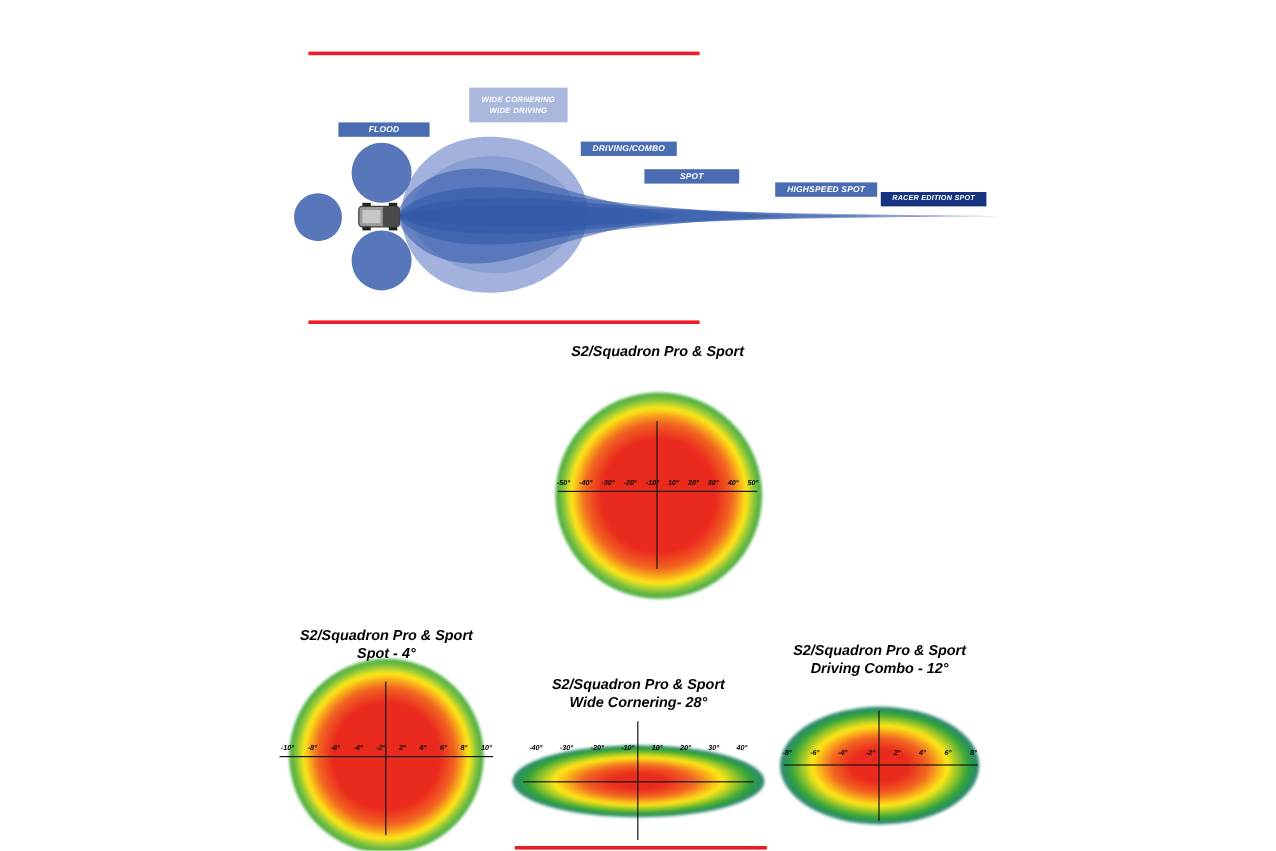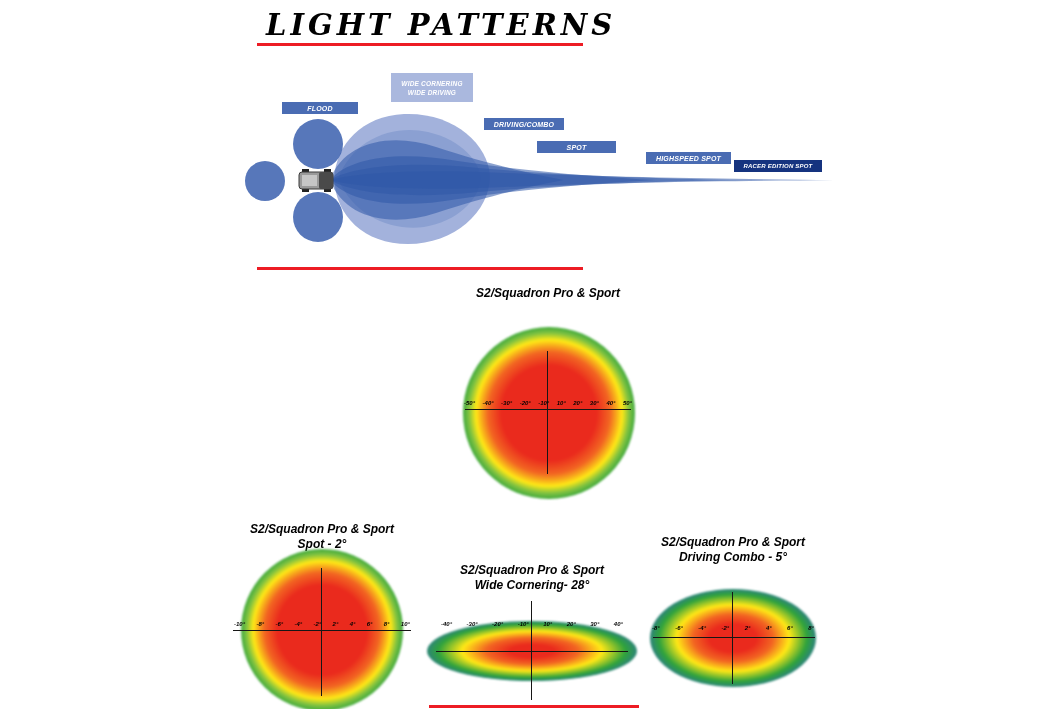--- a/index.html
+++ b/index.html
@@ -45,21 +45,20 @@
   .ticks{
     display:flex;justify-content:space-between;align-items:center;z-index:4;
     font-size:6px;font-style:italic;font-weight:bold;color:#000;white-space:nowrap;
   }
 </style>
 </head>
 <body>
 
 <div class="stage">
 
-  <div class="abs main-title" style="left:266px;top:8px;">LIGHT PATTERNS</div>
   <div class="abs redline" style="left:257px;top:43px;width:326px;"></div>
 
   <svg class="abs" style="left:240px;top:68px;" width="600" height="190" viewBox="0 0 600 190">
 
     <path d="M 94 111 C 96 76, 122 48, 164 46 C 214 44, 248 76, 250 108 C 250 144, 214 176, 168 176 C 124 176, 96 148, 94 111 Z" fill="#a3b2dc"></path>
 
     <path d="M 98 111 C 112 72, 152 56, 188 64 C 222 72, 240 94, 241 111 C 239 132, 216 154, 184 159 C 150 163, 114 148, 98 111 Z" fill="#8ba0d2"></path>
 
     <circle cx="25" cy="113" r="20" fill="#3a5fae" fill-opacity="0.85"></circle>
     <circle cx="78" cy="76" r="25" fill="#3a5fae" fill-opacity="0.85"></circle>
@@ -123,21 +122,21 @@
       <span>20°</span>
       <span>30°</span>
       <span>40°</span>
       <span>50°</span>
     </div>
   </div>
 
   <div class="abs" style="left:230px;top:522px;width:184px;height:187px;">
     <div class="abs pattern-title" style="left:0;top:0;width:184px;">
       <div>S2/Squadron Pro &amp; Sport</div>
-      <div>Spot - 2°</div>
+      <div>Spot - 4°</div>
     </div>
     <div class="abs heat heat-circle" style="left:11px;top:27px;width:162px;height:162px;"></div>
     <div class="abs vline" style="left:91px;top:46px;height:128px;"></div>
     <div class="abs hline" style="left:3px;top:108px;width:178px;"></div>
     <div class="abs ticks" style="left:4px;top:99px;width:176px;">
       <span>-10°</span>
       <span>-8°</span>
       <span>-6°</span>
       <span>-4°</span>
       <span>-2°</span>
@@ -165,21 +164,21 @@
       <span>10°</span>
       <span>20°</span>
       <span>30°</span>
       <span>40°</span>
     </div>
   </div>
 
   <div class="abs" style="left:648px;top:535px;width:170px;height:160px;">
     <div class="abs pattern-title" style="left:0;top:0;width:170px;">
       <div>S2/Squadron Pro &amp; Sport</div>
-      <div>Driving Combo - 5°</div>
+      <div>Driving Combo - 12°</div>
     </div>
     <div class="abs heat heat-combo" style="left:2px;top:54px;width:166px;height:98px;"></div>
     <div class="abs vline" style="left:84px;top:57px;height:92px;"></div>
     <div class="abs hline" style="left:5px;top:102px;width:162px;"></div>
     <div class="abs ticks" style="left:4px;top:90px;width:162px;">
       <span>-8°</span>
       <span>-6°</span>
       <span>-4°</span>
       <span>-2°</span>
       <span>2°</span>

